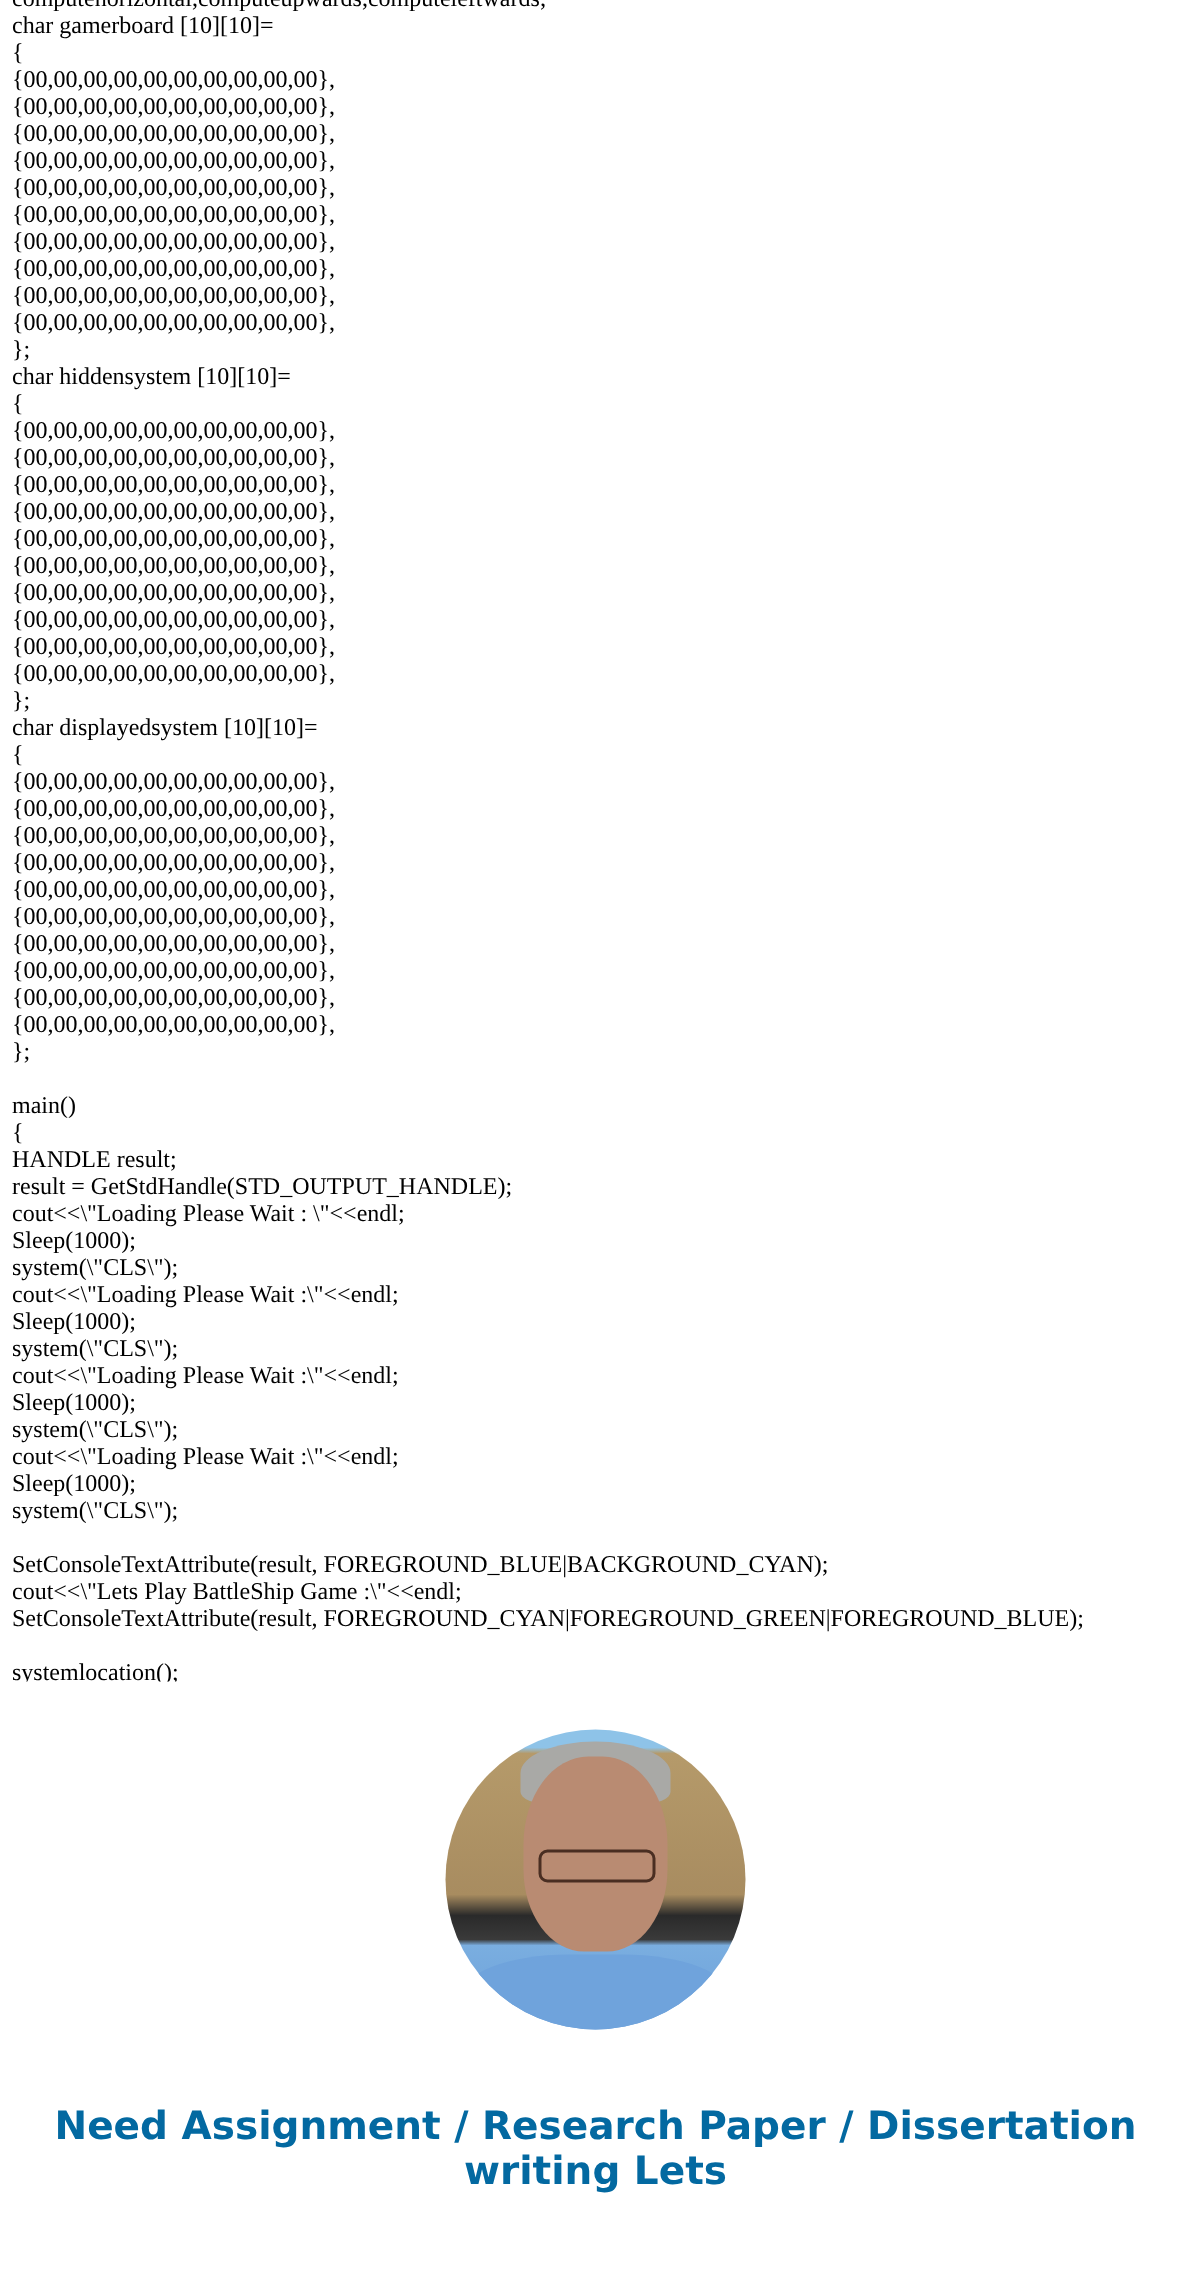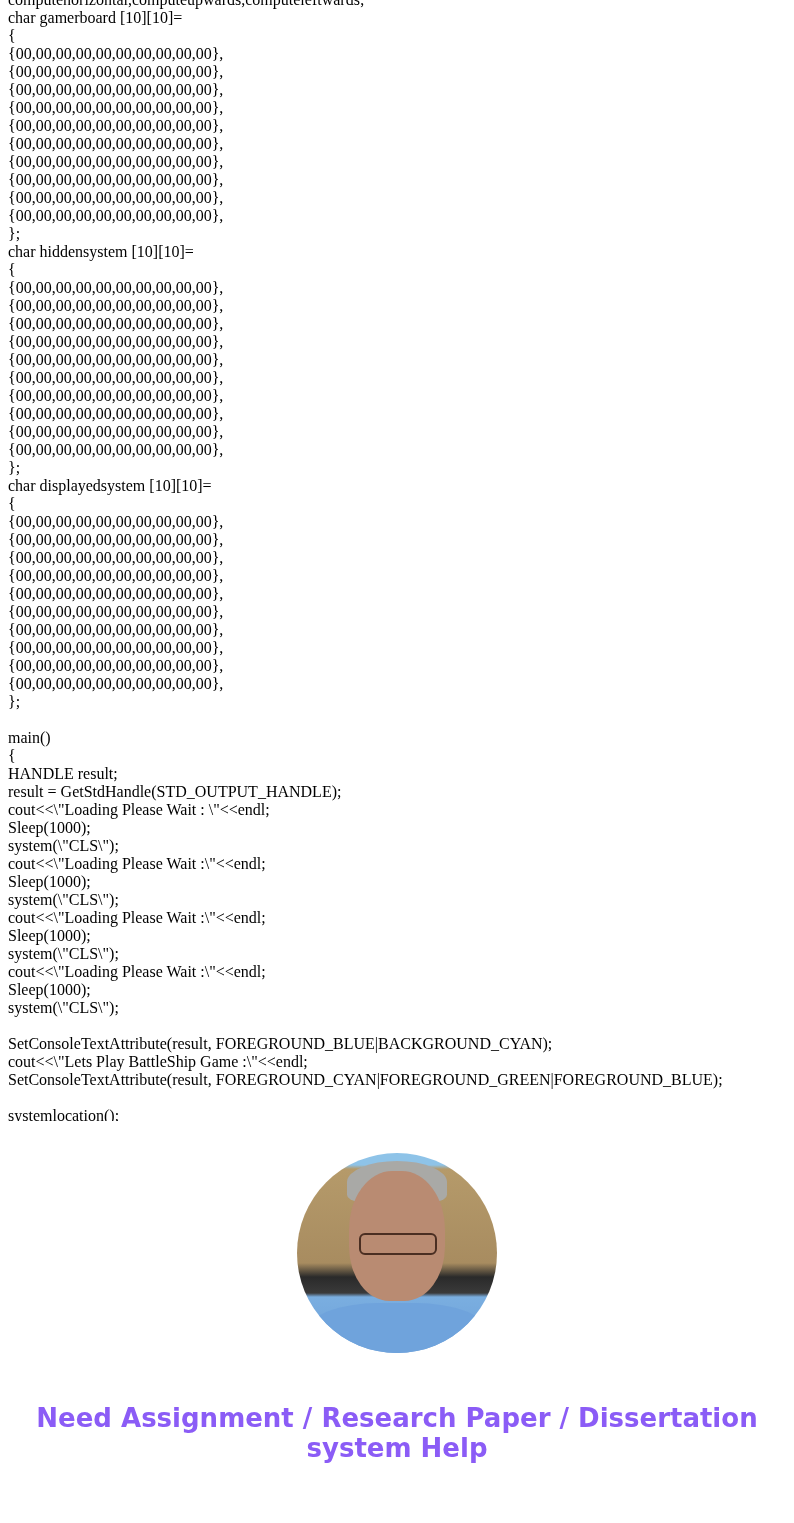--- a/index.html
+++ b/index.html
@@ -27,32 +27,32 @@
       position: absolute; left: 62px; top: 80px; width: 78px; height: 22px;
       border: 2px solid #4a2e22; border-radius: 6px; box-sizing: border-box;
     }
     .avatar .shirt {
       position: absolute; left: 10px; top: 150px; width: 180px; height: 70px;
       border-radius: 40% 40% 0 0; background: #6fa3dc;
     }
     .promo {
       position: absolute; left: 0; top: 1403px; width: 794px; text-align: center;
       font-family: "DejaVu Sans", sans-serif; font-weight: bold; font-size: 26px;
-      line-height: 30px; color: #8b5cf6;
+      line-height: 30px; color: #0369a1;
     }
     .promo div { display: block; }
   </style>
 </head>
 <body>
 
 <div class="code" id="code"><span class="code-line">computehorizontal,computeupwards,computeleftwards;</span><span class="code-line">char gamerboard [10][10]=</span><span class="code-line">{</span><span class="code-line">{00,00,00,00,00,00,00,00,00,00},</span><span class="code-line">{00,00,00,00,00,00,00,00,00,00},</span><span class="code-line">{00,00,00,00,00,00,00,00,00,00},</span><span class="code-line">{00,00,00,00,00,00,00,00,00,00},</span><span class="code-line">{00,00,00,00,00,00,00,00,00,00},</span><span class="code-line">{00,00,00,00,00,00,00,00,00,00},</span><span class="code-line">{00,00,00,00,00,00,00,00,00,00},</span><span class="code-line">{00,00,00,00,00,00,00,00,00,00},</span><span class="code-line">{00,00,00,00,00,00,00,00,00,00},</span><span class="code-line">{00,00,00,00,00,00,00,00,00,00},</span><span class="code-line">};</span><span class="code-line">char hiddensystem [10][10]=</span><span class="code-line">{</span><span class="code-line">{00,00,00,00,00,00,00,00,00,00},</span><span class="code-line">{00,00,00,00,00,00,00,00,00,00},</span><span class="code-line">{00,00,00,00,00,00,00,00,00,00},</span><span class="code-line">{00,00,00,00,00,00,00,00,00,00},</span><span class="code-line">{00,00,00,00,00,00,00,00,00,00},</span><span class="code-line">{00,00,00,00,00,00,00,00,00,00},</span><span class="code-line">{00,00,00,00,00,00,00,00,00,00},</span><span class="code-line">{00,00,00,00,00,00,00,00,00,00},</span><span class="code-line">{00,00,00,00,00,00,00,00,00,00},</span><span class="code-line">{00,00,00,00,00,00,00,00,00,00},</span><span class="code-line">};</span><span class="code-line">char displayedsystem [10][10]=</span><span class="code-line">{</span><span class="code-line">{00,00,00,00,00,00,00,00,00,00},</span><span class="code-line">{00,00,00,00,00,00,00,00,00,00},</span><span class="code-line">{00,00,00,00,00,00,00,00,00,00},</span><span class="code-line">{00,00,00,00,00,00,00,00,00,00},</span><span class="code-line">{00,00,00,00,00,00,00,00,00,00},</span><span class="code-line">{00,00,00,00,00,00,00,00,00,00},</span><span class="code-line">{00,00,00,00,00,00,00,00,00,00},</span><span class="code-line">{00,00,00,00,00,00,00,00,00,00},</span><span class="code-line">{00,00,00,00,00,00,00,00,00,00},</span><span class="code-line">{00,00,00,00,00,00,00,00,00,00},</span><span class="code-line">};</span><span class="code-line"></span><span class="code-line">main()</span><span class="code-line">{</span><span class="code-line">HANDLE result;</span><span class="code-line">result = GetStdHandle(STD_OUTPUT_HANDLE);</span><span class="code-line">cout&lt;&lt;\"Loading Please Wait : \"&lt;&lt;endl;</span><span class="code-line">Sleep(1000);</span><span class="code-line">system(\"CLS\");</span><span class="code-line">cout&lt;&lt;\"Loading Please Wait :\"&lt;&lt;endl;</span><span class="code-line">Sleep(1000);</span><span class="code-line">system(\"CLS\");</span><span class="code-line">cout&lt;&lt;\"Loading Please Wait :\"&lt;&lt;endl;</span><span class="code-line">Sleep(1000);</span><span class="code-line">system(\"CLS\");</span><span class="code-line">cout&lt;&lt;\"Loading Please Wait :\"&lt;&lt;endl;</span><span class="code-line">Sleep(1000);</span><span class="code-line">system(\"CLS\");</span><span class="code-line"></span><span class="code-line">SetConsoleTextAttribute(result, FOREGROUND_BLUE|BACKGROUND_CYAN);</span><span class="code-line">cout&lt;&lt;\"Lets Play BattleShip Game :\"&lt;&lt;endl;</span><span class="code-line">SetConsoleTextAttribute(result, FOREGROUND_CYAN|FOREGROUND_GREEN|FOREGROUND_BLUE);</span><span class="code-line"></span><span class="code-line">systemlocation();</span></div>
 
 <div class="avatar">
   <div class="hair"></div>
   <div class="face"></div>
   <div class="glasses"></div>
   <div class="shirt"></div>
 </div>
 
 <div class="promo">
   <div>Need Assignment / Research Paper / Dissertation</div>
-  <div>system Help</div>
+  <div>writing Lets</div>
 </div>
 
 </body></html>

